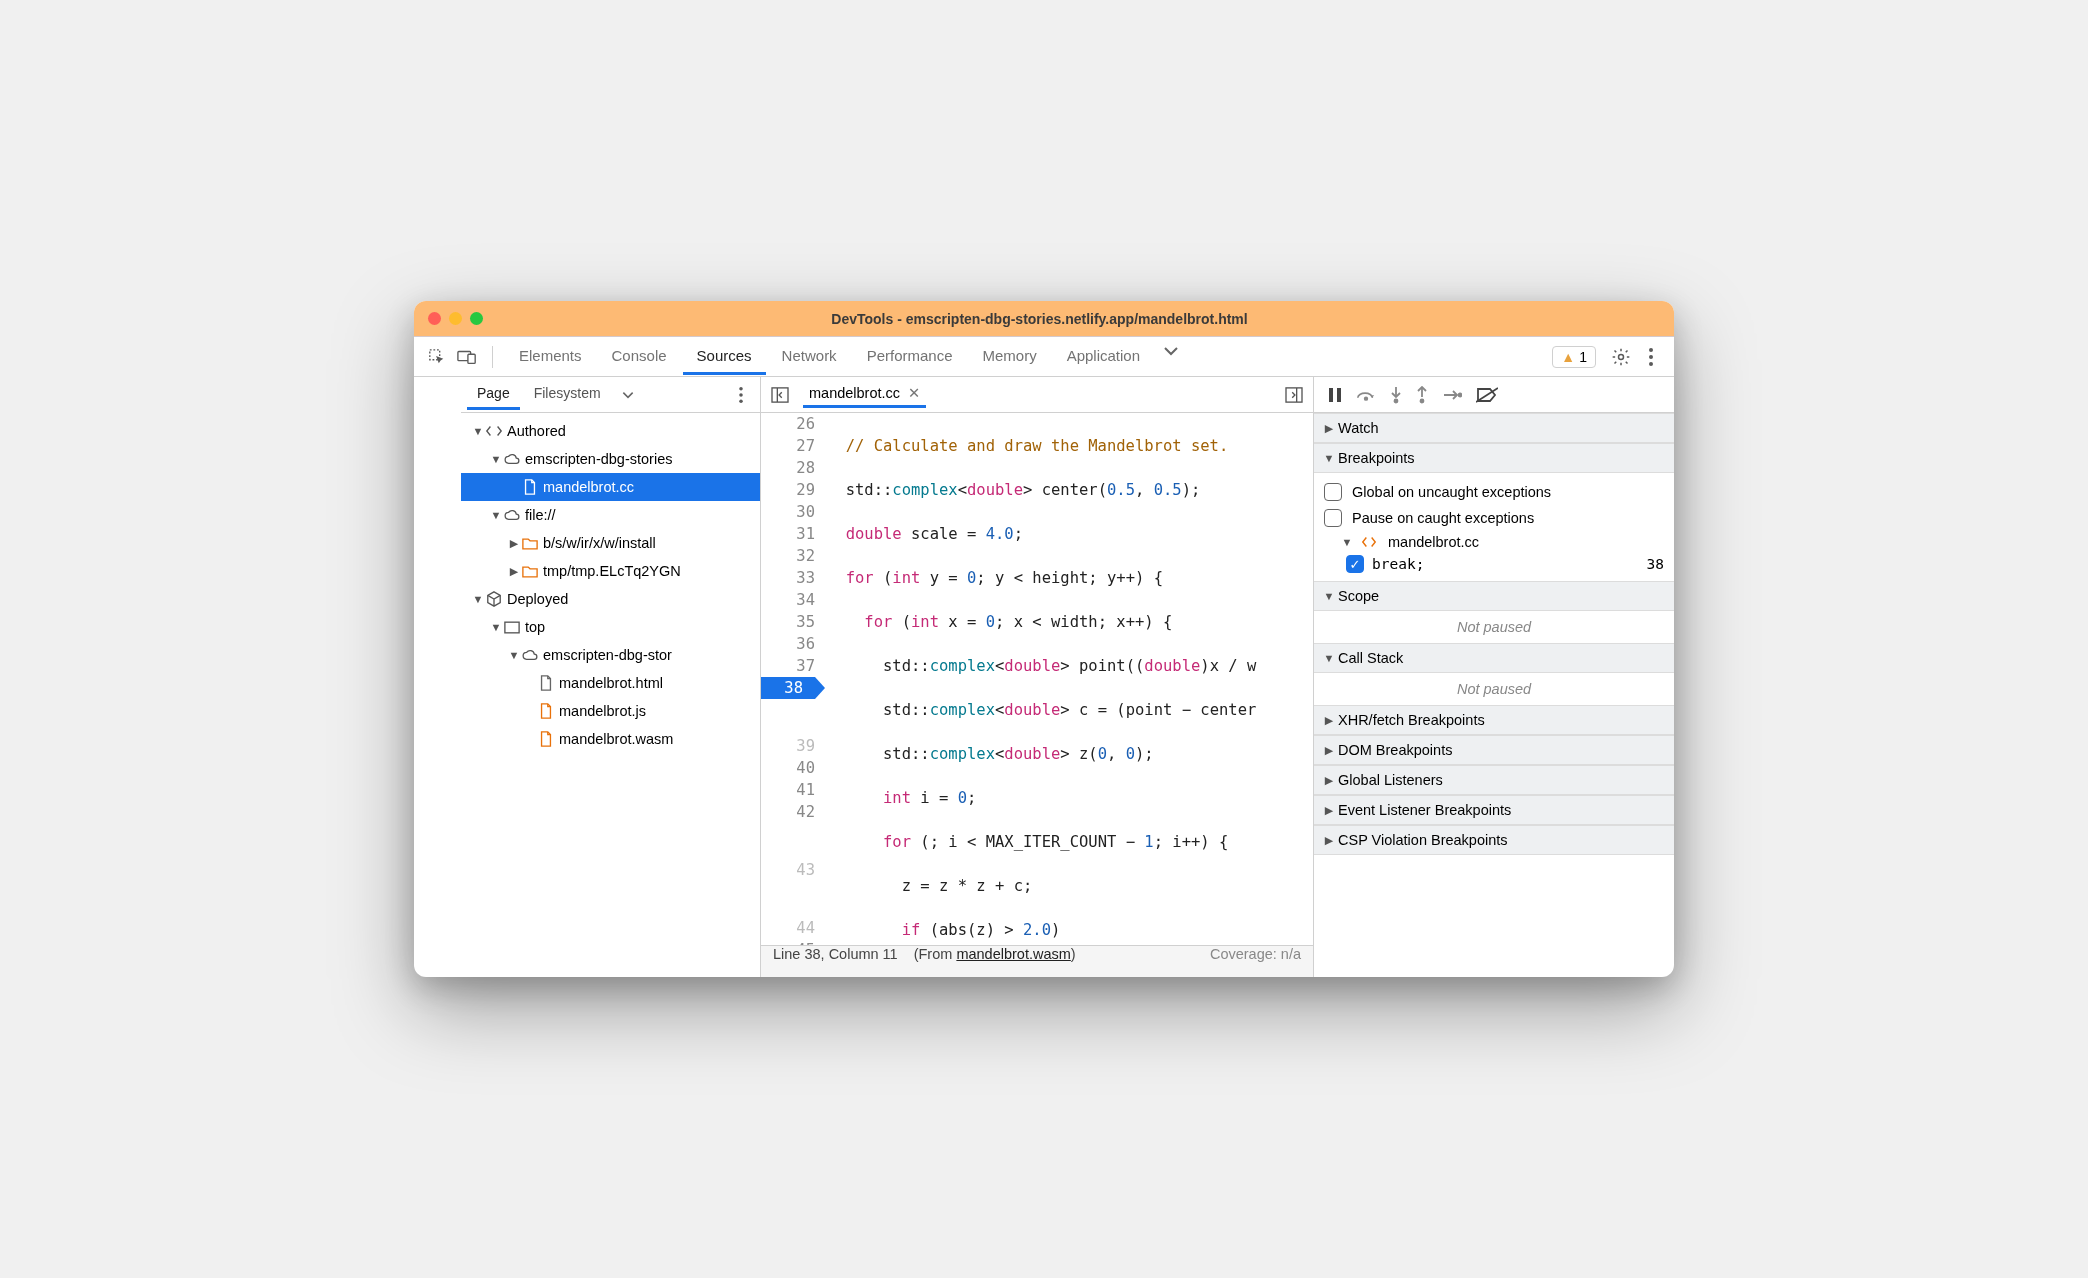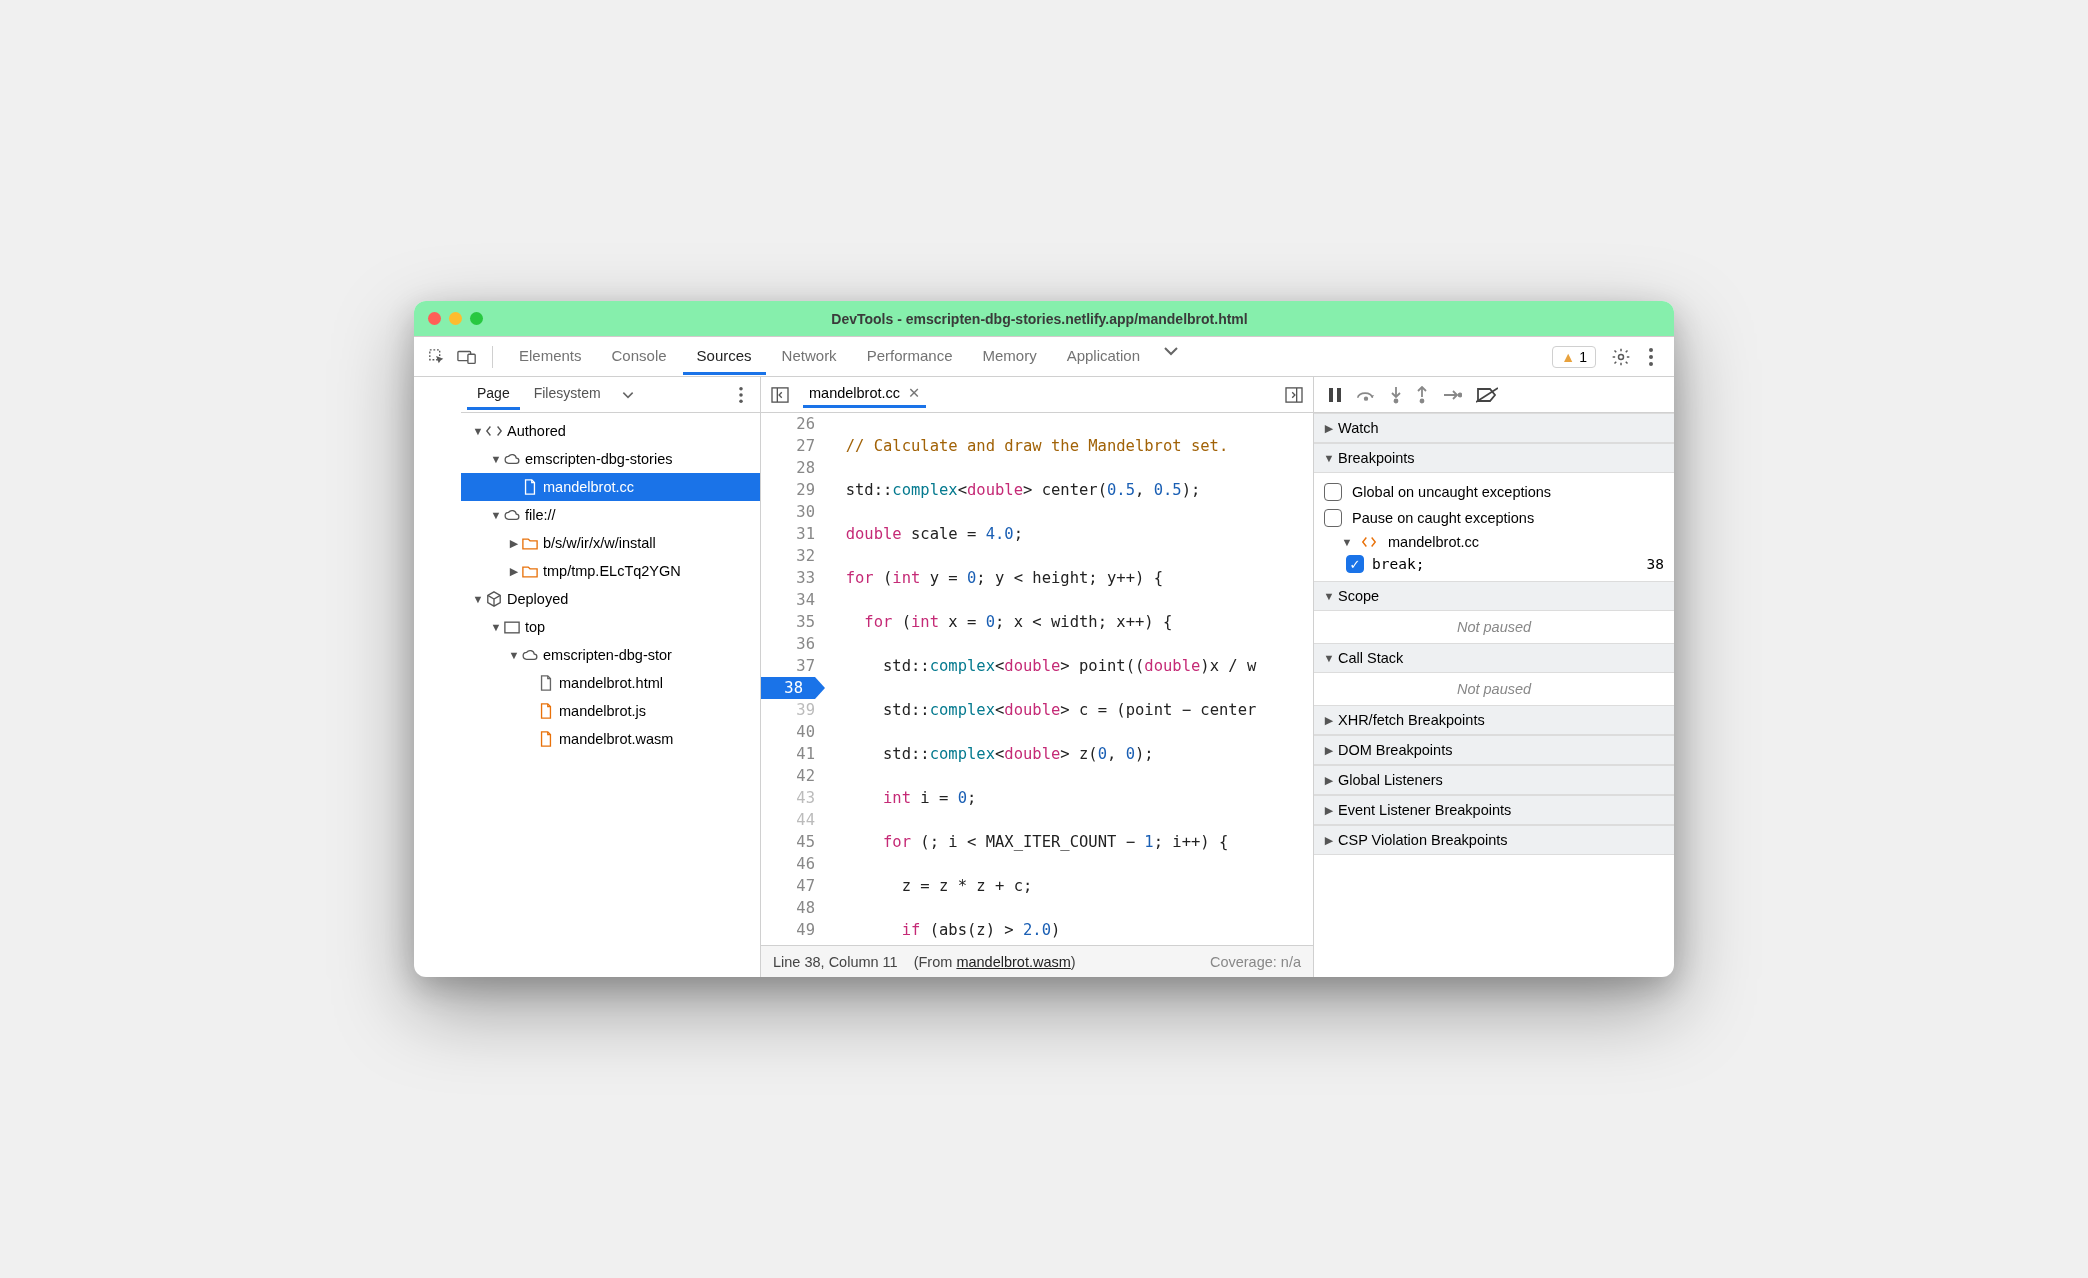--- a/index.html
+++ b/index.html
@@ -16,21 +16,21 @@
   width: 1260px;
   background: #fff;
   border-radius: 12px;
   box-shadow: 0 30px 80px rgba(0,0,0,0.35), 0 10px 30px rgba(0,0,0,0.2);
   overflow: hidden;
   display: flex;
   flex-direction: column;
 }
 .titlebar {
   height: 36px;
-  background: #86efac;
+  background: #fdba74;
   display: flex;
   align-items: center;
   padding: 0 14px;
   border-bottom: 1px solid #d4c9cc;
 }
 .traffic { display: flex; gap: 8px; margin-right: 16px; }
 .traffic div { width: 13px; height: 13px; border-radius: 50%; }
 .tl-close { background: #ff5f57; }
 .tl-min { background: #febc2e; }
 .tl-max { background: #28c840; }
@@ -72,26 +72,26 @@
 .tree-item.selected .tw { color:#fff; }
 .ticon { width:18px; height:18px; display:inline-flex; align-items:center; justify-content:center; margin-right:4px; }
 .indent1 { padding-left:10px; } .indent2 { padding-left:28px; } .indent3 { padding-left:46px; } .indent4 { padding-left:62px; }
 
 
 .center { flex:1; display:flex; flex-direction:column; border-right:1px solid #d0d0d0; overflow:hidden;}
 .center-tabs { height:36px; display:flex; align-items:center; border-bottom:1px solid #d0d0d0; padding:0 6px; }
 .file-tab { display:flex; align-items:center; gap:8px; padding:4px 6px; font-size:14.5px; border-bottom:3px solid #1a73e8; margin-right:auto;}
 .code { flex:1; display:flex; font-family: "SF Mono", Menlo, Consolas, monospace; font-size:15.5px; line-height:22px; overflow:hidden;}
 .gutter { width:66px; text-align:right; padding-right:12px; color:#888; background:#fff; user-select:none;}
-.gutter .dim { color:#bbb; }
+.gutter .dim { color:#bbb;margin-top:36px; }
 .gutter .bp { background:#1a73e8; color:#fff; position:relative; padding-right:12px;}
 .gutter .bp::after { content:''; position:absolute; right:-10px; top:0; border-top:11px solid transparent; border-bottom:11px solid transparent; border-left:10px solid #1a73e8;}
 .codecol { flex:1; white-space:pre; color:#222; overflow:hidden;}
 .c-com { color:#a16207; } .c-kw { color:#c52a76; } .c-num { color:#1a5fb4; } .c-id { color:#057a8f; }
-.statusbar { height:32px; border-top:1px solid #d0d0d0; display:flex; align-items:center; padding:0 12px; font-size:14.5px; color:#444; background:#f5f5f5; gap:16px;}
+.statusbar { height:32px; border-top:1px solid #d0d0d0; display:flex; align-items:flex-start; padding:0 12px; font-size:14.5px; color:#444; background:#f5f5f5; gap:16px;}
 .statusbar a { color:#222; text-decoration:underline;}
 .statusbar .cov { color:#888; margin-left:auto; }
 
 
 .right { width:360px; display:flex; flex-direction:column; overflow-y:auto; font-size:14.5px;}
 .dbg-bar { height:36px; display:flex; align-items:center; gap:14px; padding:0 14px; border-bottom:1px solid #d0d0d0; color:#888;}
 .dbg-bar .enabled { color:#444; }
 .section-head { height:30px; display:flex; align-items:center; padding:0 8px; background:#eef0f2; border-top:1px solid #dcdcdc; border-bottom:1px solid #dcdcdc; cursor:pointer; }
 .section-head .tw { margin-right:2px; }
 .section-body { padding:6px 10px; }

